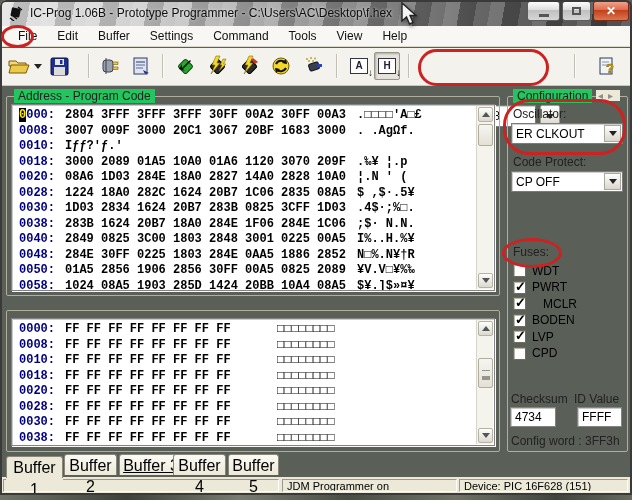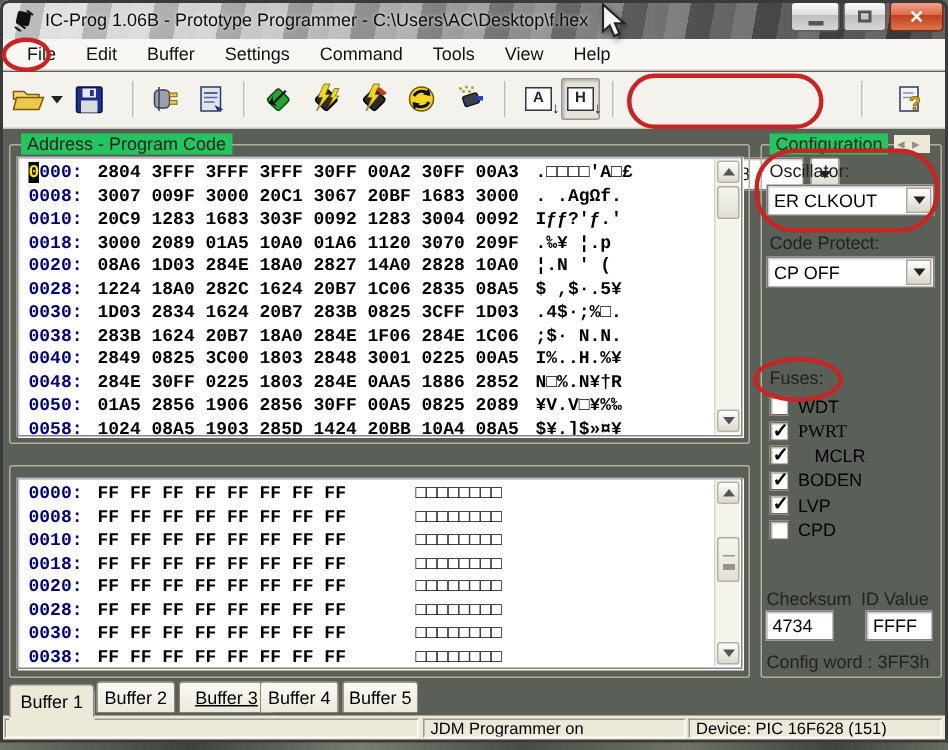--- a/index.html
+++ b/index.html
@@ -95,21 +95,21 @@
     box-shadow:inset 1px 1px 0 #b9b7aa; position:relative; }
   .cbox.checked::after { content:"✓"; position:absolute; left:1px; top:-3px; font-size:13px; font-weight:bold; color:#000; }
   .fuse-text { margin-left:6px; font-size:12px; }
   .field { position:absolute; background:#fff; border:1px solid #838383; box-shadow:inset 1px 1px 0 #c9c9c9;
     font-size:12px; padding:2px 0 0 4px; }
   .nav-arrows { position:absolute; font-size:10px; color:#8d8d8d; background:#ece9d8; padding:0 2px;
     letter-spacing:5px; z-index:2; }
 
   
   .tab { position:absolute; border:1px solid #8a887c; border-bottom:none; border-radius:3px 3px 0 0;
-    background:linear-gradient(#fbfaf6,#ece9d8); font-size:12px; text-align:center; z-index:1; }
+    background:linear-gradient(#fbfaf6,#ece9d8); font-size:16px; text-align:center; z-index:1; }
   .tab.active { z-index:3; background:#ece9d8; box-shadow:0 2px 0 #ece9d8; }
   .statusbar { position:absolute; left:2px; top:477px; width:628px; height:17px; background:#ece9d8; }
   .spanel { position:absolute; top:2px; height:13px; border:1px solid; border-color:#9b998c #fdfcf8 #fdfcf8 #9b998c;
     font-size:11px; padding:0 0 0 4px; line-height:12px; white-space:nowrap; overflow:hidden; }
 
   
   .annot { position:absolute; border:3px solid #cb2222; pointer-events:none; z-index:50; }
 
   .cursor { position:absolute; z-index:60; pointer-events:none; filter:drop-shadow(1px 2px 2px rgba(0,0,0,.45)); }
 </style>
@@ -254,21 +254,21 @@
       </svg>
     </div>
   </div>
 
   <div class="groupbox" style="left:6px; top:96px; width:494px; height:200px;"></div>
   <div class="grouplabel" style="left:14px; top:89px;">Address - Program Code</div>
   <div class="sunkenbox" style="left:11px; top:104px; width:484px; height:187px;">
     <div class="hexpane" id="program-rows">
         <div class="hexrow"><span class="addr"><span class="hl">0</span>000:</span><span class="words p-words">2804 3FFF 3FFF 3FFF 30FF 00A2 30FF 00A3</span><span class="ascii">.□□□□'A□£</span></div>
         <div class="hexrow"><span class="addr">0008:</span><span class="words p-words">3007 009F 3000 20C1 3067 20BF 1683 3000</span><span class="ascii">. .AgΩf.</span></div>
-        <div class="hexrow"><span class="addr">0010:</span><span class="words p-words">20C9 1283 1683 303F 0092 1283 3004 0092</span><span class="ascii">Iƒƒ?'ƒ.'</span></div>
+        <div class="hexrow"><span class="addr">0010:</span><span class="ascii">Iƒƒ?'ƒ.'</span></div>
         <div class="hexrow"><span class="addr">0018:</span><span class="words p-words">3000 2089 01A5 10A0 01A6 1120 3070 209F</span><span class="ascii">.‰¥ ¦.p</span></div>
         <div class="hexrow"><span class="addr">0020:</span><span class="words p-words">08A6 1D03 284E 18A0 2827 14A0 2828 10A0</span><span class="ascii">¦.N ' (</span></div>
         <div class="hexrow"><span class="addr">0028:</span><span class="words p-words">1224 18A0 282C 1624 20B7 1C06 2835 08A5</span><span class="ascii">$ ,$·.5¥</span></div>
         <div class="hexrow"><span class="addr">0030:</span><span class="words p-words">1D03 2834 1624 20B7 283B 0825 3CFF 1D03</span><span class="ascii">.4$·;%□.</span></div>
         <div class="hexrow"><span class="addr">0038:</span><span class="words p-words">283B 1624 20B7 18A0 284E 1F06 284E 1C06</span><span class="ascii">;$· N.N.</span></div>
         <div class="hexrow"><span class="addr">0040:</span><span class="words p-words">2849 0825 3C00 1803 2848 3001 0225 00A5</span><span class="ascii">I%..H.%¥</span></div>
         <div class="hexrow"><span class="addr">0048:</span><span class="words p-words">284E 30FF 0225 1803 284E 0AA5 1886 2852</span><span class="ascii">N□%.N¥†R</span></div>
         <div class="hexrow"><span class="addr">0050:</span><span class="words p-words">01A5 2856 1906 2856 30FF 00A5 0825 2089</span><span class="ascii">¥V.V□¥%‰</span></div>
         <div class="hexrow"><span class="addr">0058:</span><span class="words p-words">1024 08A5 1903 285D 1424 20BB 10A4 08A5</span><span class="ascii">$¥.]$»¤¥</span></div>
       </div>
@@ -327,21 +327,21 @@
         <span class="tri-down"></span>
       </span>
   </div>
 
   <div class="cfg-label" style="left:513px; top:245px;">Fuses:</div>
   <div id="fuses">
       <div class="fuse-item" style="left: 513px; top: 263px; position: absolute;">
         <span class="cbox"></span>
         <span class="fuse-text">WDT</span>
       </div>
-      <div class="fuse-item" style="left: 513px; top: 279.5px; position: absolute; font-family: Liberation Serif, serif;">
+      <div class="fuse-item" style="left: 513px; top: 279.5px; position: absolute;">
         <span class="cbox checked"></span>
         <span class="fuse-text">PWRT</span>
       </div>
       <div class="fuse-item" style="left: 513px; top: 296px; position: absolute; gap: 11px;">
         <span class="cbox checked"></span>
         <span class="fuse-text">MCLR</span>
       </div>
       <div class="fuse-item" style="left: 513px; top: 312.5px; position: absolute;">
         <span class="cbox checked"></span>
         <span class="fuse-text">BODEN</span>

